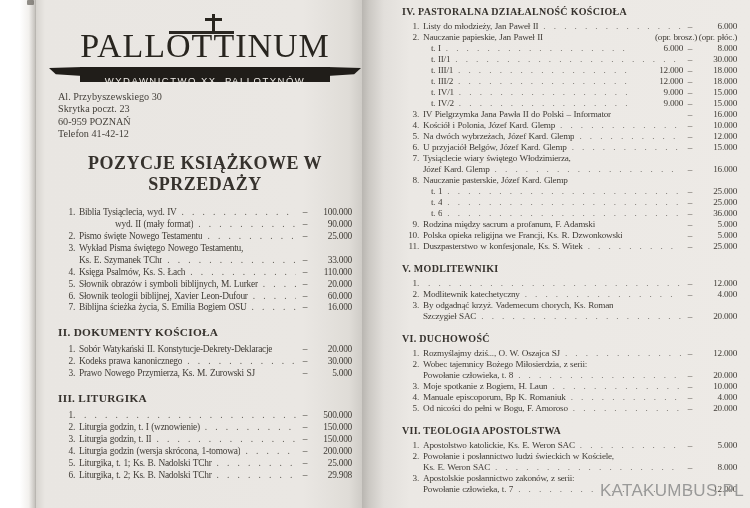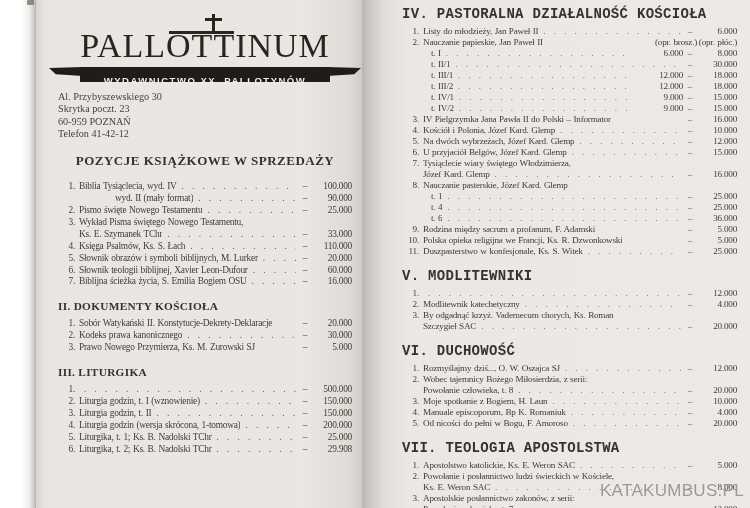--- a/index.html
+++ b/index.html
@@ -23,37 +23,37 @@
   .logo-name { position:relative; display:inline-block; font-size:34px; line-height:40px;
     letter-spacing:1px; color:#28251f; white-space:nowrap; }
   .tt { position:relative; display:inline-block; }
   .tt .bar-over { position:absolute; left:-23px; right:1px; top:5px; height:2.5px; background:#2a2722; }
   .tt .cross-v { position:absolute; left:50%; margin-left:-1.5px; top:-12px; width:3px; height:18px; background:#28251f; }
   .tt .cross-h { position:absolute; left:50%; margin-left:-8.5px; top:-8px; width:17px; height:3px; background:#28251f; }
 
   .banner { position:relative; margin:1px auto 0; width:250px; height:15px; background:#201d19;
     display:flex; align-items:center; justify-content:center; }
   .banner-text { color:#f1eee9; font-family:"Liberation Sans", sans-serif; font-size:9.5px;
-    font-weight:bold; letter-spacing:1.5px; white-space:nowrap;margin-top:12px; }
+    font-weight:normal; letter-spacing:1.5px; white-space:nowrap;margin-top:12px; }
   .wing { position:absolute; top:0; width:34px; height:9px; background:#201d19; }
   .wing-l { left:-31px; clip-path:polygon(0 12%, 100% 0, 100% 100%, 20% 80%); }
   .wing-r { right:-31px; clip-path:polygon(0 0, 100% 12%, 80% 80%, 0 100%); }
 
   
   .address { margin-top:9px; font-size:10.2px; line-height:12.3px; color:#45413b; }
-  .catalog-heading { margin-top:13px; text-align:center; font-weight:bold; font-size:13px;
+  .catalog-heading { margin-top:13px; text-align:center; font-weight:bold; font-size:18px;
     letter-spacing:.5px; color:#36322d; }
 
   
   .section { margin-top:12px; }
   .page-right .section { margin-top:11px; }
   .page-right .section:first-child { margin-top:0; }
   .sec-head { display:flex; justify-content:space-between; align-items:baseline; font-weight:bold;
     font-size:11.3px; letter-spacing:.3px; color:#36322d; margin-bottom:6px; }
-  .page-right .sec-head { font-size:14px; margin-bottom:4px;font-family:Liberation Mono, monospace; }
+  .page-right .sec-head { font-size:10px; margin-bottom:4px; }
   .sec-cena { font-weight:bold; font-size:10.4px; letter-spacing:.2px; }
 
   .row { display:flex; align-items:flex-end; font-size:9.4px; line-height:11.9px;
     letter-spacing:-.25px; word-spacing:.6px; color:#413d37; }
   .page-right .row { font-size:9.2px; line-height:11px; }
   .rnum { flex:none; width:17px; text-align:right; margin-right:4px; white-space:pre; }
   .rtext { flex:0 1 auto; min-width:0; overflow:hidden; white-space:pre; }
   .row.ind1 .rtext { margin-left:8px; }
   .row.ind2 .rtext { margin-left:36px; }
   .rlead { flex:1 1 0; min-width:0; overflow:hidden; white-space:nowrap; letter-spacing:2.6px;

